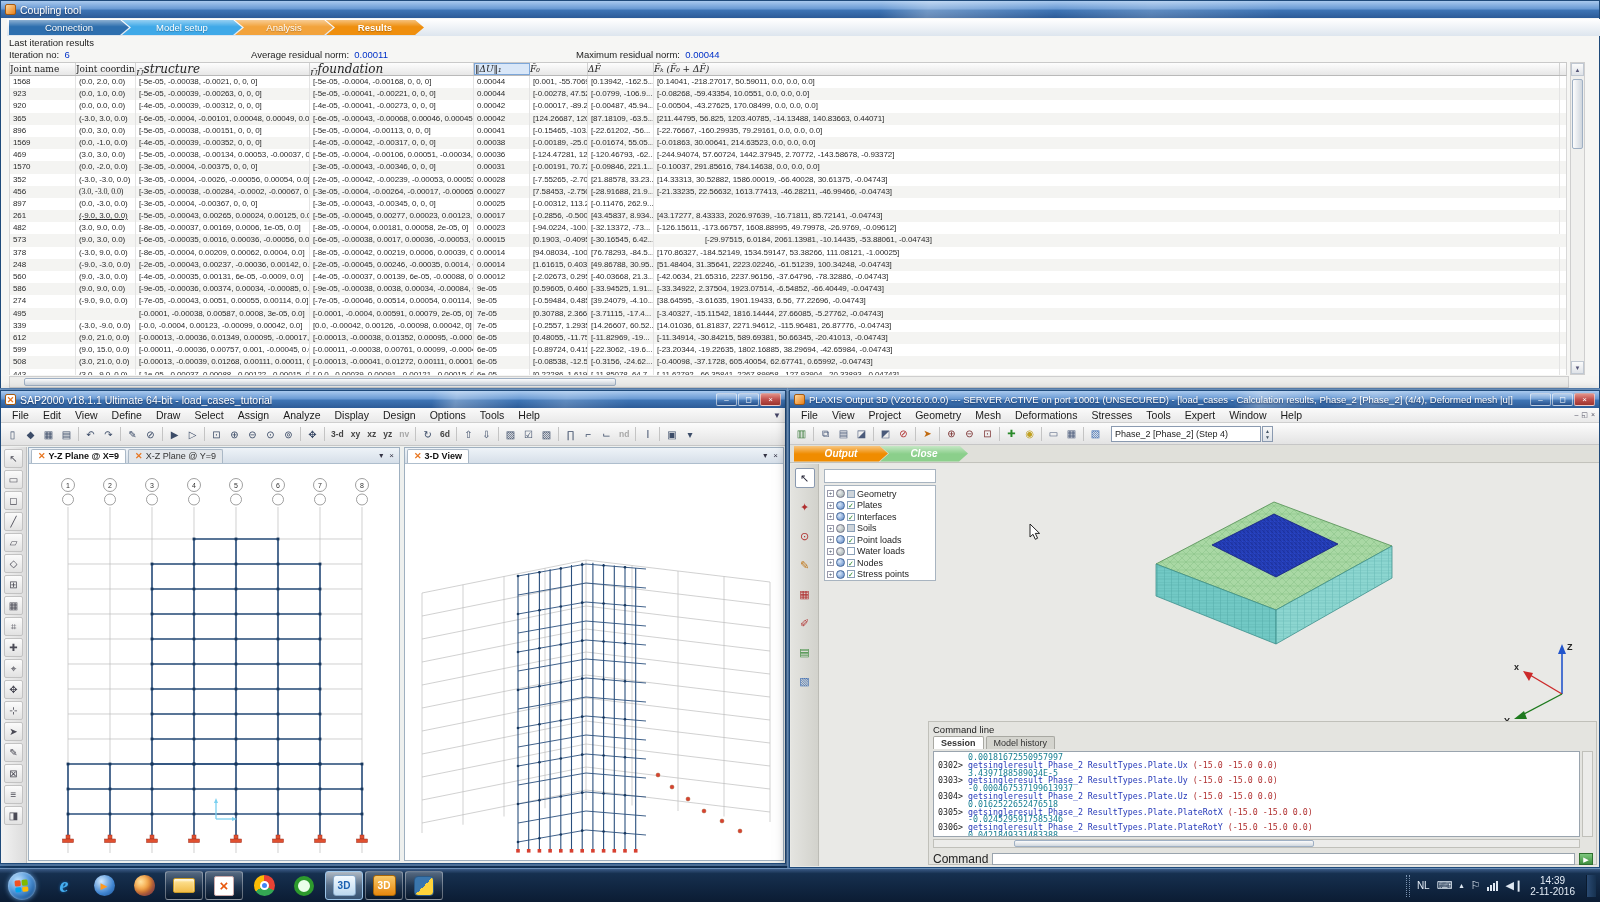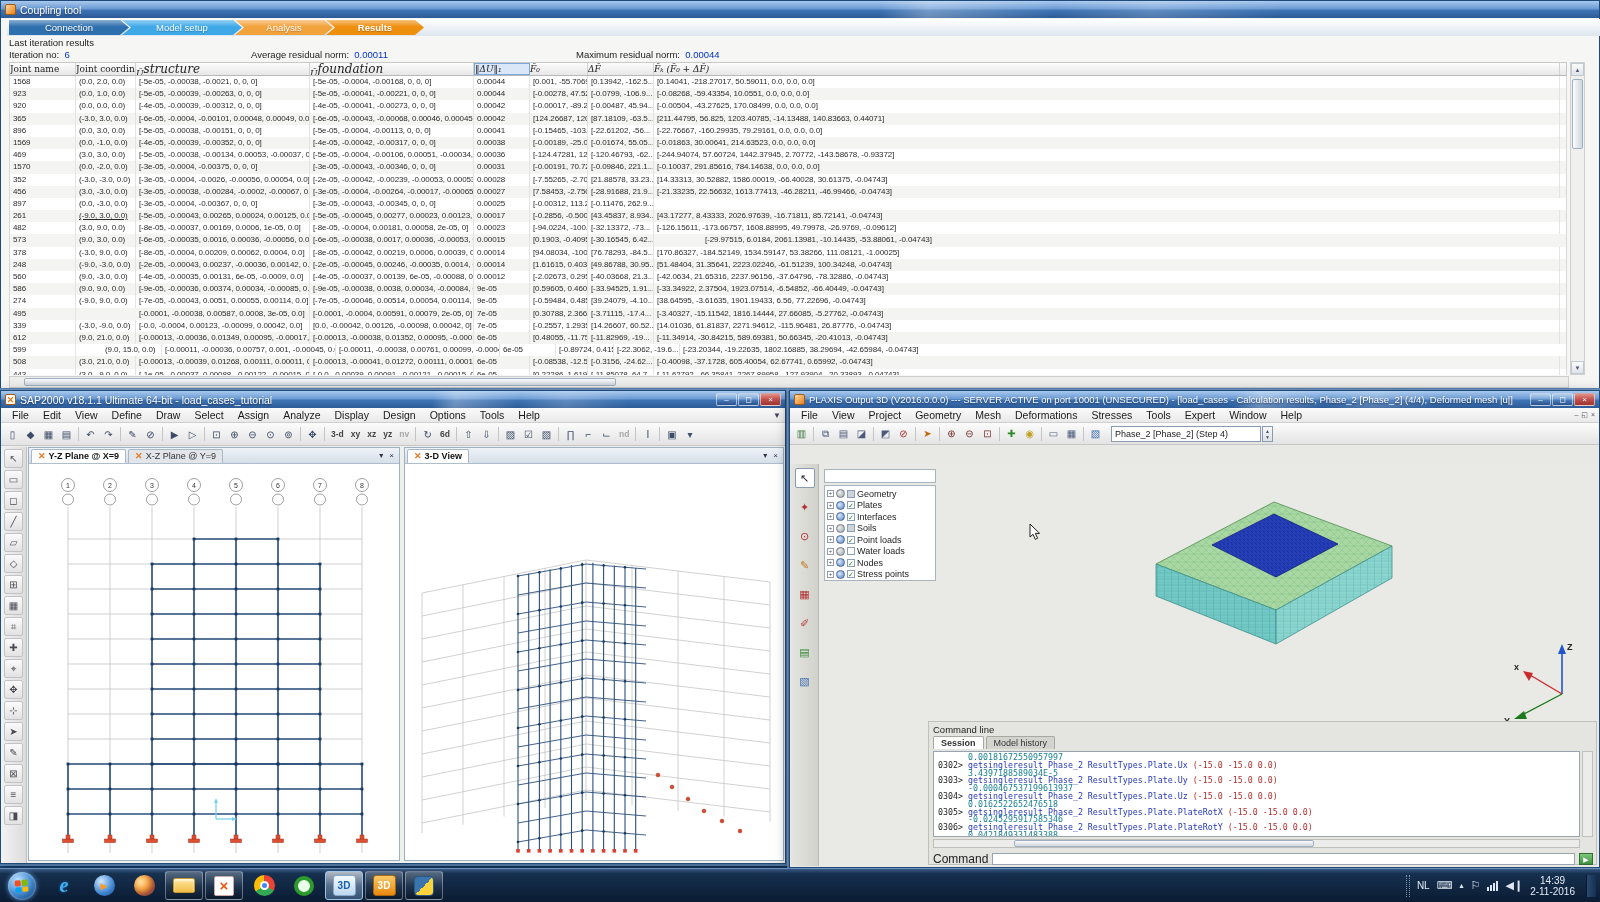--- a/index.html
+++ b/index.html
@@ -290,21 +290,21 @@
           <div class="ccell" style="width: 60px; flex: 0 0 60px;">(-3.0, -3.0, 0.0)</div>
           <div class="ccell" style="width: 174px; flex: 0 0 174px;">[-3e-05, -0.0004, -0.0026, -0.00056, 0.00054, 0.0]</div>
           <div class="ccell" style="width: 164px; flex: 0 0 164px;">[-2e-05, -0.00042, -0.00239, -0.00053, 0.00053, 0]</div>
           <div class="ccell" style="width: 56px; flex: 0 0 56px;">0.00028</div>
           <div class="ccell" style="width: 58px; flex: 0 0 58px;">[-7.55265, -2.70...</div>
           <div class="ccell" style="width: 66px; flex: 0 0 66px;">[21.88578, 33.23...</div>
           <div class="ccell" style="width: 906px; flex: 0 0 906px;">[14.33313, 30.52882, 1586.00019, -66.40028, 30.61375, -0.04743]</div>
         </div>
         <div class="crow">
           <div class="ccell" style="width: 66px; flex: 0 0 66px;">456</div>
-          <div class="ccell" style="width: 60px; flex: 0 0 60px;">(3.0, -3.0, 0.0)</div>
+          <div class="ccell" style="width: 60px; flex: 0 0 60px; font-family: Liberation Serif, serif;">(3.0, -3.0, 0.0)</div>
           <div class="ccell" style="width: 174px; flex: 0 0 174px;">[-3e-05, -0.00038, -0.00284, -0.0002, -0.00067, 0.0]</div>
           <div class="ccell" style="width: 164px; flex: 0 0 164px;">[-3e-05, -0.0004, -0.00264, -0.00017, -0.00065, 0]</div>
           <div class="ccell" style="width: 56px; flex: 0 0 56px;">0.00027</div>
           <div class="ccell" style="width: 58px; flex: 0 0 58px;">[7.58453, -2.750...</div>
           <div class="ccell" style="width: 66px; flex: 0 0 66px;">[-28.91688, 21.9...</div>
           <div class="ccell" style="width: 906px; flex: 0 0 906px;">[-21.33235, 22.56632, 1613.77413, -46.28211, -46.99466, -0.04743]</div>
         </div>
         <div class="crow">
           <div class="ccell" style="width: 66px; flex: 0 0 66px;">897</div>
           <div class="ccell" style="width: 60px; flex: 0 0 60px;">(0.0, -3.0, 0.0)</div>
@@ -419,21 +419,21 @@
           <div class="ccell" style="width: 60px; flex: 0 0 60px;">(9.0, 21.0, 0.0)</div>
           <div class="ccell" style="width: 174px; flex: 0 0 174px;">[-0.00013, -0.00036, 0.01349, 0.00095, -0.00017, 0.0]</div>
           <div class="ccell" style="width: 164px; flex: 0 0 164px;">[-0.00013, -0.00038, 0.01352, 0.00095, -0.00017, 0]</div>
           <div class="ccell" style="width: 56px; flex: 0 0 56px;">6e-05</div>
           <div class="ccell" style="width: 58px; flex: 0 0 58px;">[0.48055, -11.75...</div>
           <div class="ccell" style="width: 66px; flex: 0 0 66px;">[-11.82969, -19...</div>
           <div class="ccell" style="width: 906px; flex: 0 0 906px;">[-11.34914, -30.84215, 589.69381, 50.66345, -20.41013, -0.04743]</div>
         </div>
         <div class="crow">
           <div class="ccell" style="width: 66px; flex: 0 0 66px;">599</div>
-          <div class="ccell" style="width: 60px; flex: 0 0 60px; margin-left: 26px;">(9.0, 15.0, 0.0)</div>
+          <div class="ccell" style="width: 60px; flex: 0 0 60px;">(9.0, 15.0, 0.0)</div>
           <div class="ccell" style="width: 174px; flex: 0 0 174px;">[-0.00011, -0.00036, 0.00757, 0.001, -0.00045, 0.0]</div>
           <div class="ccell" style="width: 164px; flex: 0 0 164px;">[-0.00011, -0.00038, 0.00761, 0.00099, -0.00045, 0]</div>
           <div class="ccell" style="width: 56px; flex: 0 0 56px;">6e-05</div>
           <div class="ccell" style="width: 58px; flex: 0 0 58px;">[-0.89724, 0.415...</div>
           <div class="ccell" style="width: 66px; flex: 0 0 66px;">[-22.3062, -19.6...</div>
           <div class="ccell" style="width: 906px; flex: 0 0 906px;">[-23.20344, -19.22635, 1802.16885, 38.29694, -42.65984, -0.04743]</div>
         </div>
         <div class="crow">
           <div class="ccell" style="width: 66px; flex: 0 0 66px;">508</div>
           <div class="ccell" style="width: 60px; flex: 0 0 60px;">(3.0, 21.0, 0.0)</div>
@@ -938,20 +938,24 @@
       <span class="ticon" style="color: rgb(42, 138, 42);">✚</span>
       <span class="ticon" style="color: rgb(192, 160, 32);">◉</span>
       <span class="tsep"></span>
       <span class="ticon" style="color: rgb(74, 90, 122);">▭</span>
       <span class="ticon" style="color: rgb(74, 90, 122);">▦</span>
       <span class="tsep"></span>
       <span class="ticon" style="color: rgb(58, 106, 176);">▧</span>
       <span class="phasebox">Phase_2 [Phase_2] (Step 4)</span>
       <span class="spin">▲<br>▼</span>
     </div>
+  <div id="plx-modetabs">
+      <span class="modearrow" style="width: 94px; background: linear-gradient(rgba(255, 255, 255, 0.5), rgba(255, 255, 255, 0) 50%), rgb(240, 140, 0); clip-path: polygon(0px 0px, calc(100% - 9px) 0px, 100% 50%, calc(100% - 9px) 100%, 0px 100%); margin-left: 0px;"><span>Output</span></span>
+      <span class="modearrow" style="width: 88px; background: linear-gradient(rgba(255, 255, 255, 0.5), rgba(255, 255, 255, 0) 50%), rgb(139, 207, 139); clip-path: polygon(0px 0px, calc(100% - 9px) 0px, 100% 50%, calc(100% - 9px) 100%, 0px 100%, 9px 50%); margin-left: -8px;"><span>Close</span></span>
+    </div>
 
   <div id="plx-canvas">
     <svg id="svgblock" width="300" height="170" viewBox="0 0 300 170" style="position:absolute;left:306px;top:22px;">
       <defs>
         <pattern id="pmTop" width="8" height="8" patternUnits="userSpaceOnUse">
           <path d="M0 8L8 0M0 0L8 8M0 4H8" stroke="#74b274" stroke-width="0.5" fill="none"></path>
         </pattern>
         <pattern id="pmSide" width="7" height="6" patternUnits="userSpaceOnUse">
           <path d="M0 0H7M0 3H7M3.5 0V6" stroke="#49a09c" stroke-width="0.5" fill="none"></path>
         </pattern>

